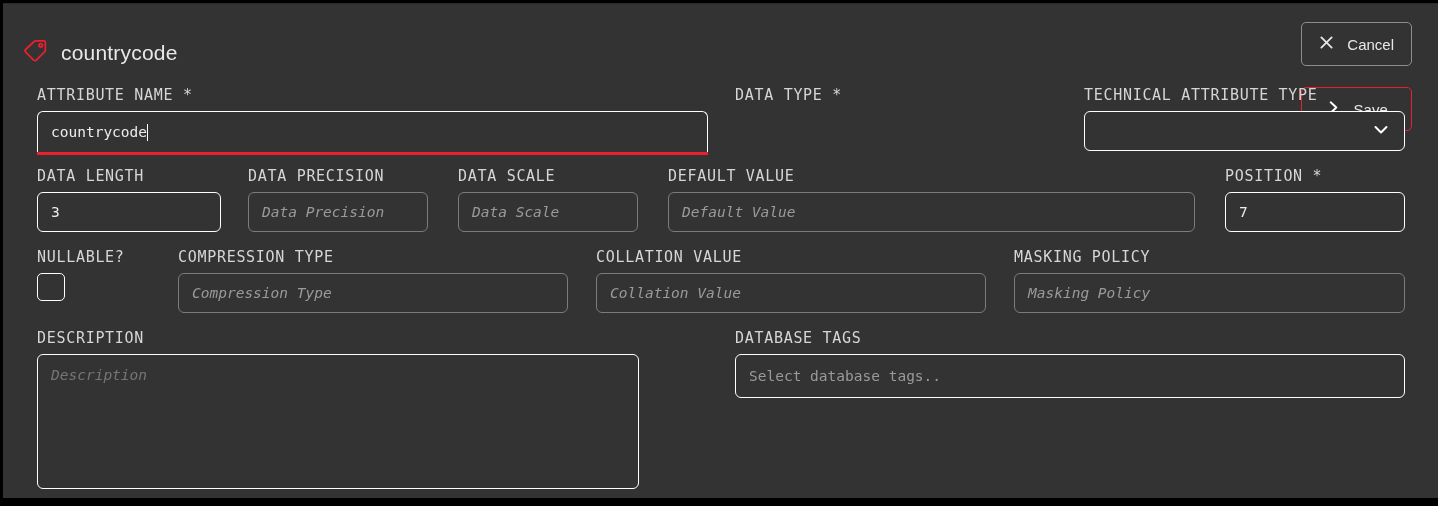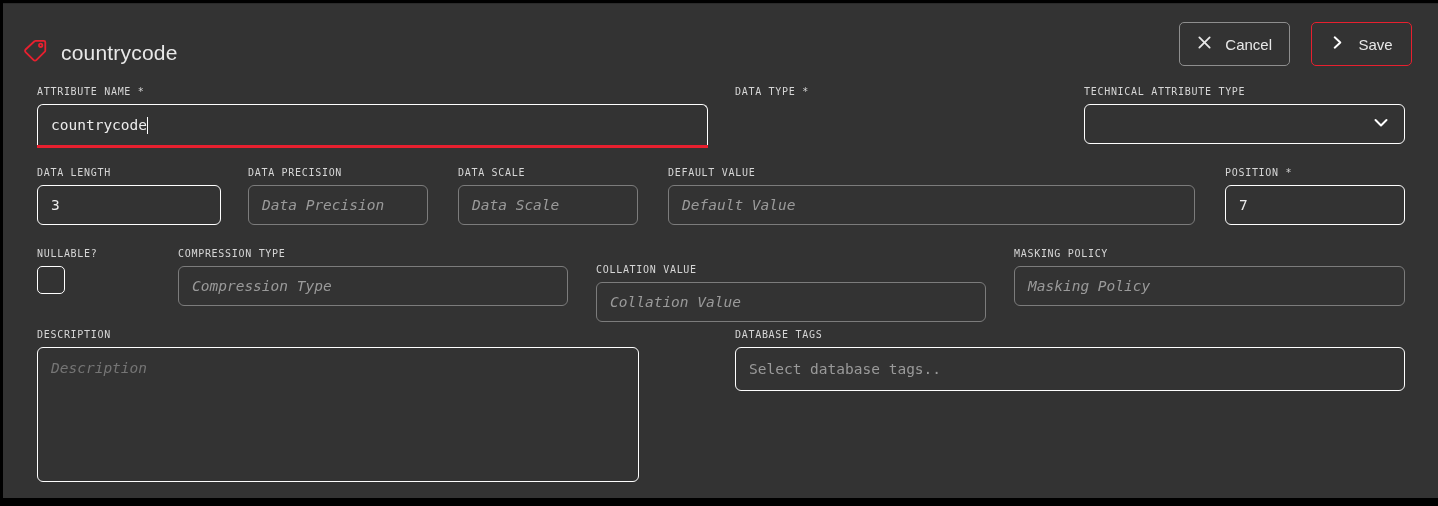--- a/index.html
+++ b/index.html
@@ -51,20 +51,21 @@
     color: #e8e8e8;
     letter-spacing: 0.2px;
   }
 
   .header-actions {
     position: absolute;
     right: 26px;
     top: 18px;
     display: flex;
     gap: 21px;
+    flex-direction: column;
   }
 
   .btn {
     height: 44px;
     min-width: 101px;
     padding: 0 17px;
     display: flex;
     align-items: center;
     justify-content: center;
     gap: 13px;
@@ -79,21 +80,21 @@
   .btn-cancel { border: 1px solid #8e8e8e; }
   .btn-save   { border: 1px solid #e8202f; min-width: 101px; text-align: center; }
 
   
   .form { position: absolute; left: 0; top: 0; width: 1435px; height: 498px; }
 
   .field { position: absolute; }
 
   .lbl {
     font-family: "DejaVu Sans Mono", monospace;
-    font-size: 10px;
+    font-size: 15px;
     letter-spacing: 0.7px;
     color: #d6d6d6;
     white-space: nowrap;
     display: block;
     margin-bottom: 7px;
   }
 
   .ctl {
     width: 100%;
     height: 40px;
@@ -288,21 +289,21 @@
       <div class="checkbox"></div>
     </div>
 
     <div class="field" style="left:175px; top:244px; width:390px;">
       <span class="lbl">COMPRESSION TYPE</span>
       <div class="ctl">
         <span class="ph">Compression Type</span>
       </div>
     </div>
 
-    <div class="field" style="left:593px; top:244px; width:390px;margin-top:16px;">
+    <div class="field" style="left:593px; top:244px; width:390px;">
       <span class="lbl">COLLATION VALUE</span>
       <div class="ctl">
         <span class="ph">Collation Value</span>
       </div>
     </div>
 
     <div class="field" style="left:1011px; top:244px; width:391px;">
       <span class="lbl">MASKING POLICY</span>
       <div class="ctl">
         <span class="ph">Masking Policy</span>

